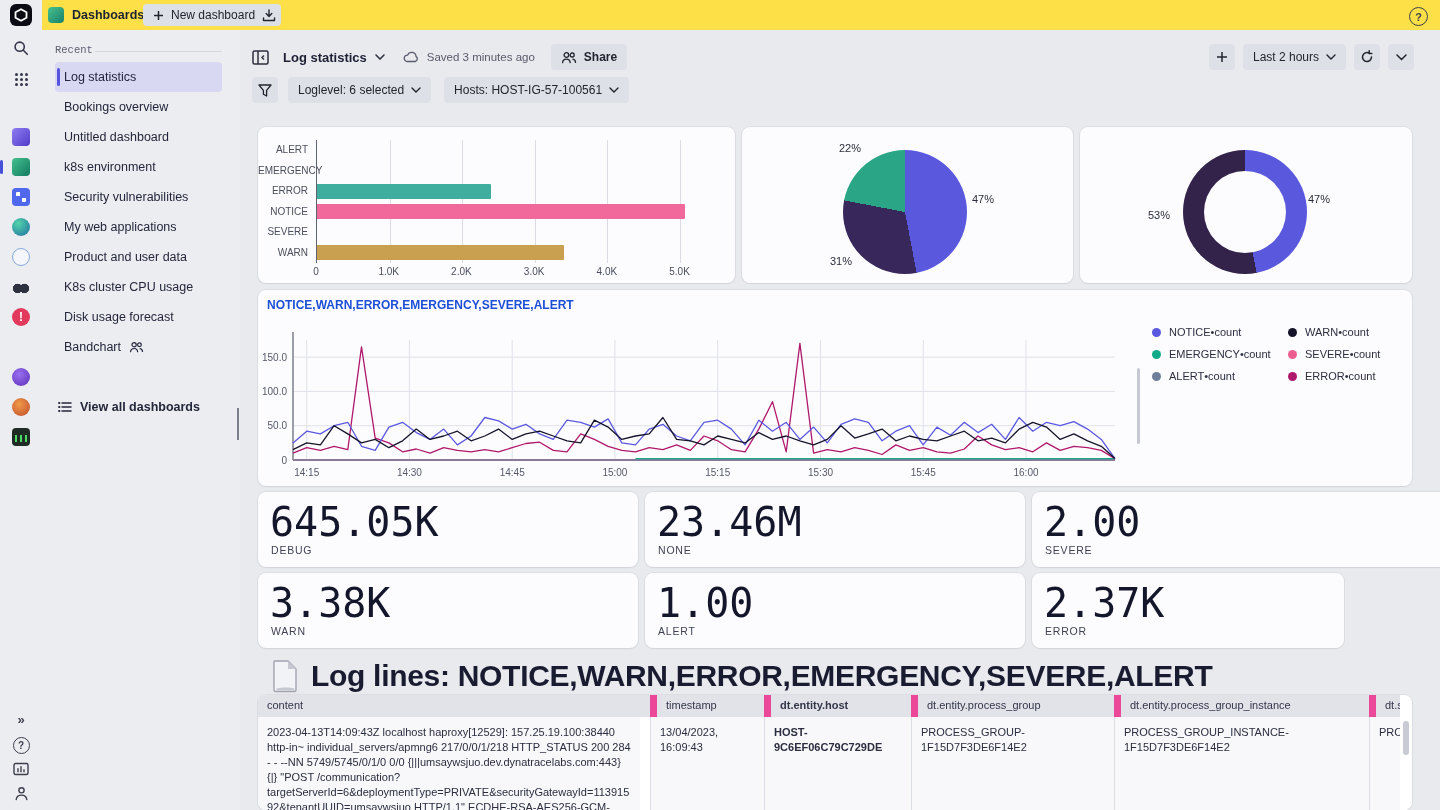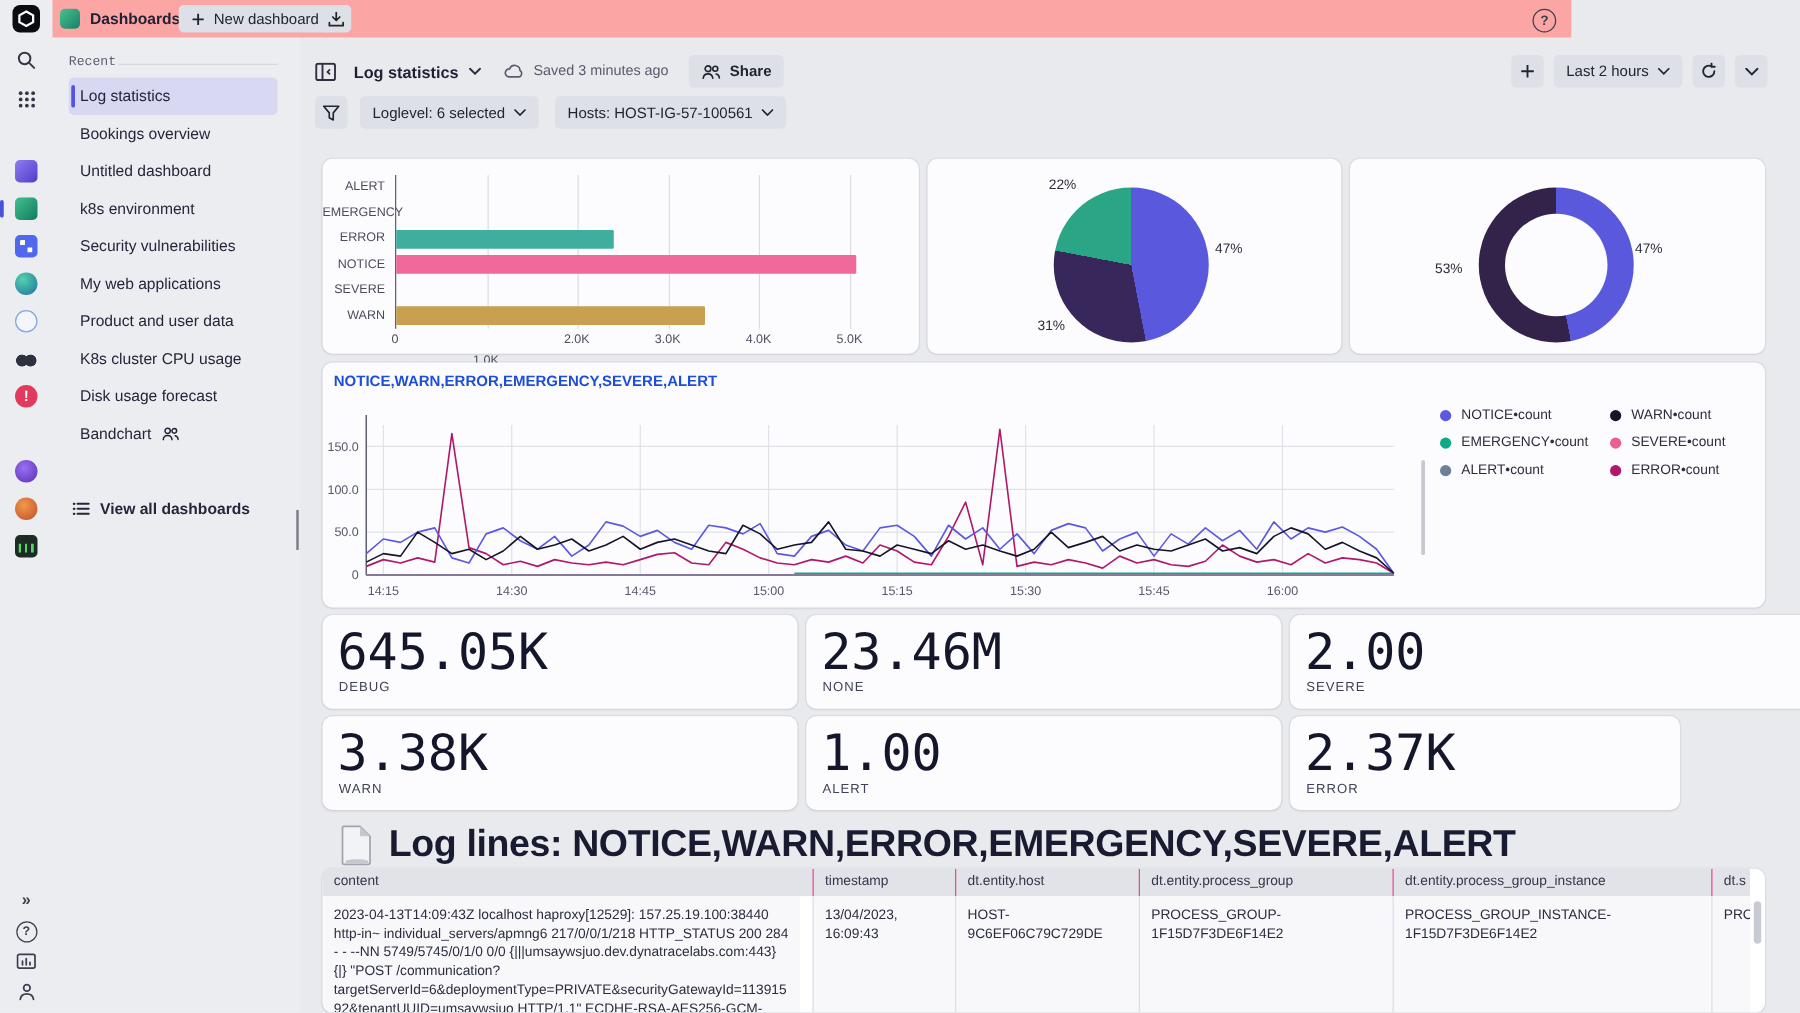--- a/index.html
+++ b/index.html
@@ -1,20 +1,20 @@
 <!DOCTYPE html>
 <html><head>
 <meta charset="utf-8">
 <style>
   html,body{margin:0;padding:0;}
   body{width:1440px;height:810px;overflow:hidden;position:relative;
        font-family:"Liberation Sans",sans-serif;background:#e9eaee;color:#23263a;}
   svg{display:block}
   
-  #topbar{position:absolute;left:0;top:0;width:1257px;height:30px;background:#fca5a5;z-index:5;}
+  #topbar{position:absolute;left:0;top:0;width:1440px;height:30px;background:#fde047;z-index:5;}
   #rail{position:absolute;left:0;top:0;width:42px;height:810px;background:#ecedf1;z-index:6;}
   #sidebar{position:absolute;left:42px;top:30px;width:198px;height:780px;background:#ecedf1;z-index:4;}
   #main{position:absolute;left:240px;top:30px;width:1200px;height:780px;background:#e9eaee;}
   .card{position:absolute;background:#fcfcfe;border-radius:8px;
         box-shadow:0 0 0 1px rgba(20,22,40,.05),0 1px 2px rgba(20,22,40,.05);}
   
   .logo{position:absolute;left:10px;top:4px;width:22px;height:22px;background:#0b0b14;border-radius:6px;
         display:flex;align-items:center;justify-content:center;}
   .tb-app{position:absolute;left:48px;top:3px;height:24px;display:flex;align-items:center;gap:8px;}
   .tb-app-icon{width:16px;height:16px;border-radius:4px;background:linear-gradient(135deg,#49c18e,#17806a);}
@@ -117,22 +117,22 @@
   
   #md-row{position:absolute;left:32px;top:622px;height:48px;display:flex;align-items:center;gap:12px;}
   #md-title{font-size:30px;font-weight:800;color:#191b31;letter-spacing:-.3px;}
   
   #table-card{left:18px;top:665px;width:1154px;height:115px;overflow:hidden;}
   .trow{display:flex;}
   #thead{height:22px;background:#e2e3e9;}
   .cell{box-sizing:border-box;overflow:hidden;}
   #thead .cell{padding:4px 9px;font-size:11px;color:#33364a;white-space:nowrap;}
   #tbody .cell{padding:8px 9px 0;font-size:11px;line-height:15px;color:#2a2d3f;background:#f8f8fa;height:93px;}
-  .c0{width:382px;} .c1{width:114px;} .c2{width:147px;} .c3{width:203px;} .c4{width:255px;} .c5{flex:1;}
-  #thead .bl{border-left:1px solid #ec4899;}
+  .c0{width:382px;} .c1{width:114px;} .c2{width:147px;font-weight:bold;} .c3{width:203px;} .c4{width:255px;} .c5{flex:1;}
+  #thead .bl{border-left:7px solid #ec4899;}
   #tbody .bl{border-left:1px solid #dcdee6;}
   .tspacer{width:10px;flex:none;}
   #thead .tspacer{background:#e2e3e9;}
   #tbody .tspacer{background:#ffffff;}
   .cell-content{overflow-wrap:anywhere;}
   #tbl-scroll{position:absolute;right:0;top:0;bottom:0;width:12px;background:#fff;}
   #tbl-thumb{position:absolute;right:3px;top:26px;width:6px;height:34px;border-radius:3px;background:#c9cbd4;}
 </style>
 </head>
 <body>
@@ -387,21 +387,21 @@
             </div>
             <div class="bar-row">
               <div class="bar" style="width: 0%; background: rgb(234, 95, 143);"></div>
             </div>
             <div class="bar-row">
               <div class="bar" style="width: 63.5514%; background: rgb(201, 160, 80);"></div>
             </div>
           </div>
         <div id="bar-ticks">
             <div class="bar-tick" style="left: 0%;">0</div>
-            <div class="bar-tick" style="left: 18.6916%; margin-top: 17px;">1.0K</div>
+            <div class="bar-tick" style="left: 18.6916%;">1.0K</div>
             <div class="bar-tick" style="left: 37.3832%;">2.0K</div>
             <div class="bar-tick" style="left: 56.0748%;">3.0K</div>
             <div class="bar-tick" style="left: 74.7664%;">4.0K</div>
             <div class="bar-tick" style="left: 93.4579%;">5.0K</div>
           </div>
       </div>
     </div>
   </div>
 
   <div id="pie-card" class="card">

